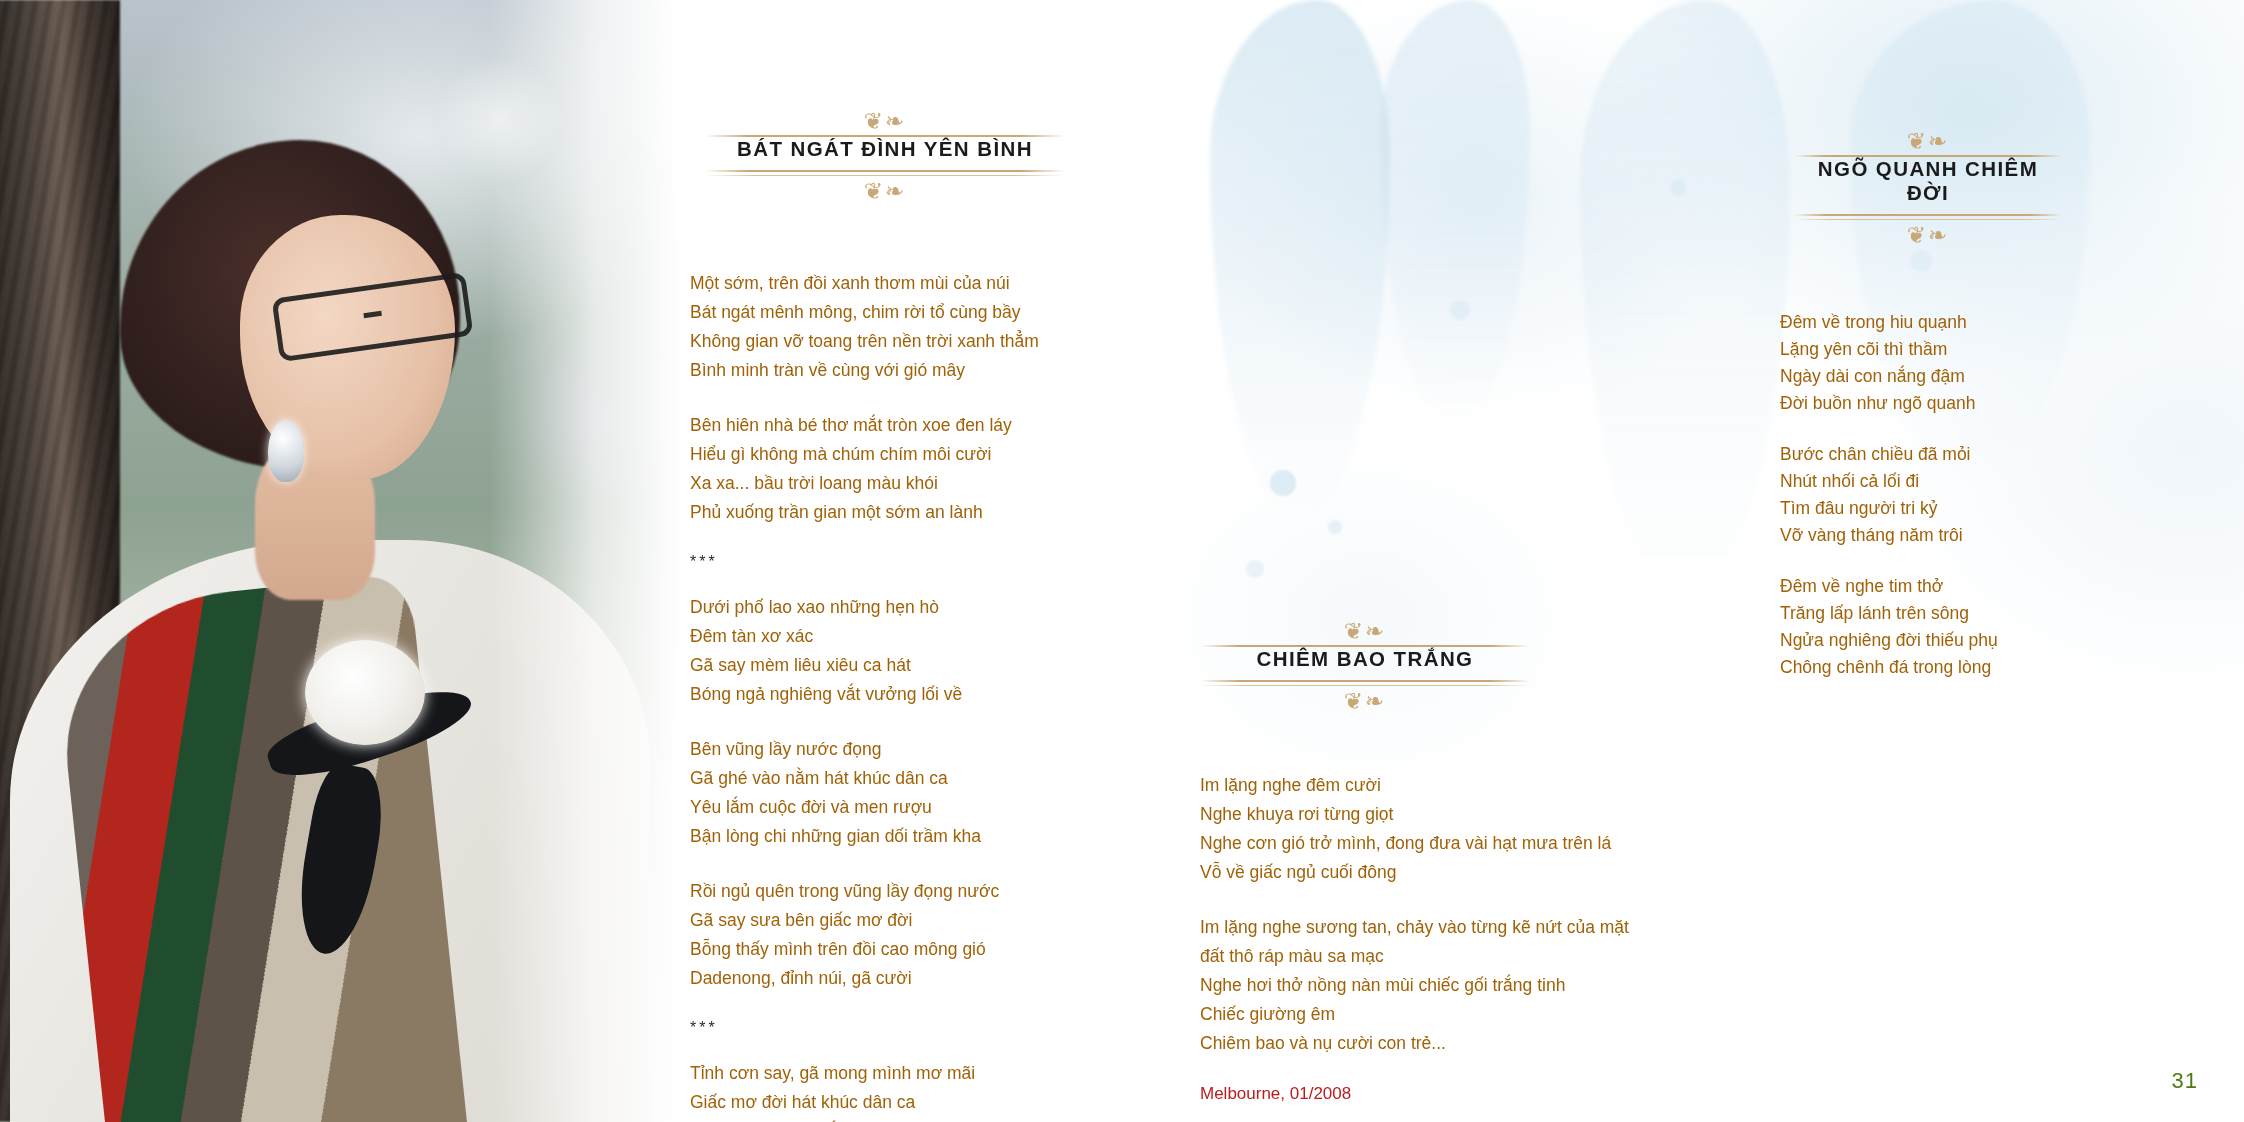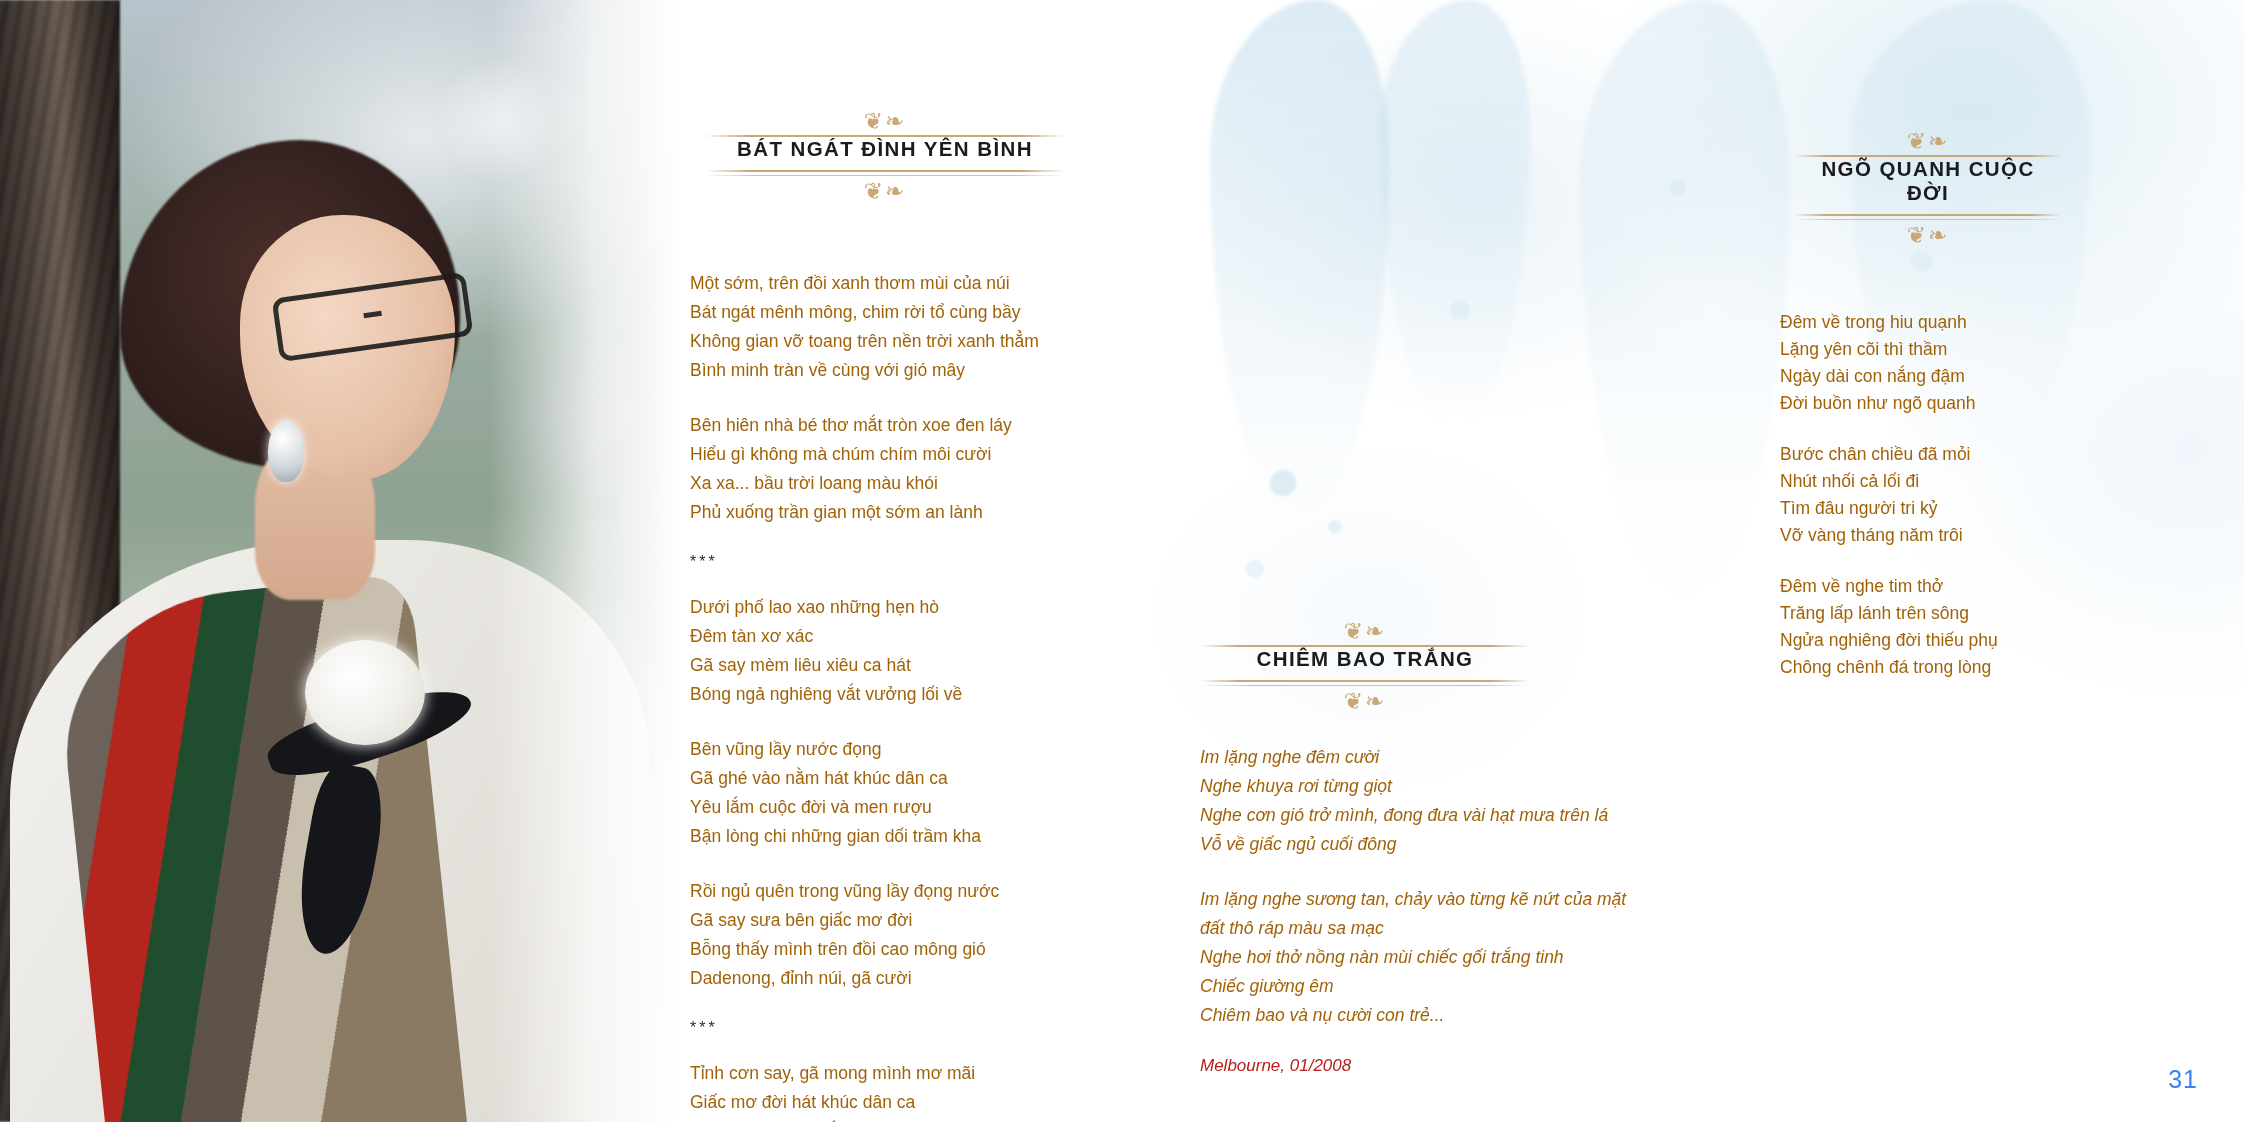--- a/index.html
+++ b/index.html
@@ -287,34 +287,34 @@
     margin-top: 14px;
   }
 
   
   #poem-bat-ngat { left: 690px; top: 110px; width: 420px; }
   #poem-bat-ngat .poem-title-wrap { width: 360px; margin-left: 15px; }
   #poem-bat-ngat .verse-area { margin-top: 66px; }
 
   #poem-chiem-bao { left: 1200px; top: 620px; width: 530px; }
   #poem-chiem-bao .poem-title-wrap { width: 330px; margin-left: 0; }
-  #poem-chiem-bao .verse-area { margin-top: 30px; font-style: italic; }
+  #poem-chiem-bao .verse-area { margin-top: 58px; }
 
   #poem-ngo-quanh { left: 1780px; top: 130px; width: 300px; }
   #poem-ngo-quanh .poem-title-wrap { width: 268px; margin-left: 14px; }
   #poem-ngo-quanh .verse-area { margin-top: 62px; }
   #poem-ngo-quanh .verse { line-height: 27px; }
   #poem-ngo-quanh .stanza { margin-bottom: 24px; }
 
   .page-number {
     position: absolute;
     right: 46px;
     bottom: 28px;
-    font-size: 25px;
-    color: #3b82f6;
+    font-size: 22px;
+    color: #4d7c0f;
     letter-spacing: 1px;
   }
 </style>
 </head>
 <body>
 
 <div class="page">
 
   <div class="photo-panel">
     <div class="photo-bg"></div>
@@ -406,21 +406,21 @@
 Chiếc giường êm
 Chiêm bao và nụ cười con trẻ...</div>
       <div class="signature">Melbourne, 01/2008</div>
     </div>
   </div>
 
   <div class="poem" id="poem-ngo-quanh">
     <div class="poem-title-wrap">
       <div class="orn top">❦❧</div>
       <div class="rule"></div>
-      <div class="poem-title">NGÕ QUANH CUỘC ĐỜI</div>
+      <div class="poem-title">NGÕ QUANH CHIÊM ĐỜI</div>
       <div class="rule"></div>
       <div class="rule thin"></div>
       <div class="orn">❦❧</div>
     </div>
     <div class="verse-area">
       <div class="verse stanza">Đêm về trong hiu quạnh
 Lặng yên cõi thì thầm
 Ngày dài con nắng đậm
 Đời buồn như ngõ quanh</div>
       <div class="verse stanza">Bước chân chiều đã mỏi

